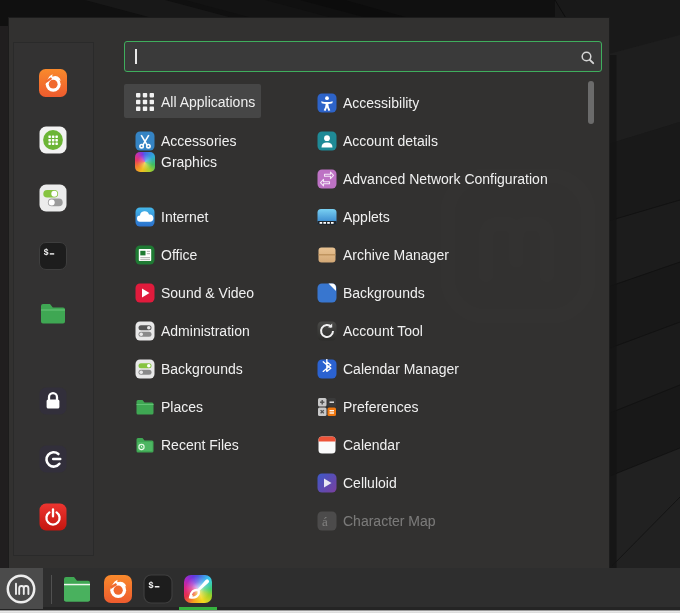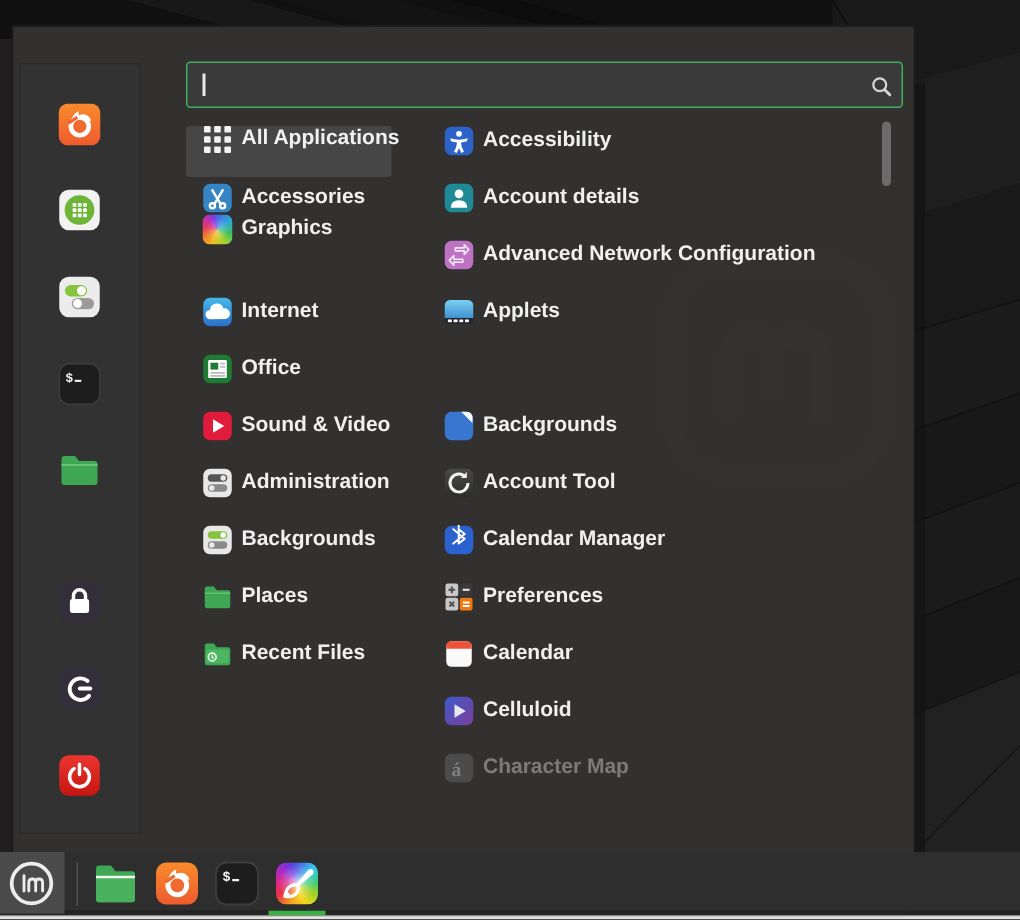--- a/index.html
+++ b/index.html
@@ -9,25 +9,25 @@
 .abs{position:absolute;}
 #menu{left:8px;top:17px;width:602px;height:551.5px;background:#323130;
   border:1px solid #1c1c1c;box-sizing:border-box;}
 #sidebar{left:3.5px;top:23.5px;width:79px;height:512px;border:1px solid #2a2a2a;
   background:#333232;}
 .sbicon{left:30px;width:28px;height:28px;}
 #search{left:115px;top:22.5px;width:476px;height:29px;background:#3a3a3a;
   border:1px solid #3fae5d;border-radius:3px;}
 #cursor{left:126px;top:31px;width:1.5px;height:15px;background:#e8e8e8;}
 #allapps{left:115px;top:66px;width:137px;height:34px;background:#464646;border-radius:2px;}
-.row{height:38px;display:flex;align-items:flex-start;font-weight:bold;}
+.row{height:38px;display:flex;align-items:center;}
 .row .ic{width:20px;height:20px;margin-right:6px;flex:0 0 20px;}
 .row span{color:#f0f0f0;font-size:14px;white-space:nowrap;}
 .catrow{left:126px;}
-.approw{left:287px;}
+.approw{left:308px;}
 #scrollthumb{left:579px;top:63px;width:6px;height:43px;border-radius:3px;background:#6b6b6b;}
 #taskbar{left:0;top:568px;width:680px;height:39px;background:#2e2e2e;z-index:2;}
 #tbshadow{left:0;top:606.5px;width:680px;height:3px;background:#242424;}
 #tblight{left:0;top:609.5px;width:680px;height:3.5px;background:linear-gradient(#6a6a6a 0%,#e9e9e9 45%,#d7d7d7 100%);}
 #mintbtn{left:0;top:0;width:43px;height:41.3px;background:#4b4b4b;}
 #tbsep{left:50.5px;top:7px;width:1px;height:29px;background:#515151;}
 .tbicon{top:5.5px;width:30px;height:30px;}
 #activeline{left:179px;top:607.4px;width:38px;height:2.2px;background:#36b33f;}
 </style>
 </head>
@@ -285,20 +285,33 @@
       <span>Applets</span>
     </div>
     <div class="abs row approw" style="top:141.5px">
       <svg class="ic" viewBox="0 0 20 20">
         <rect x="0.5" y="0.5" width="19" height="19" rx="4.5" fill="#bd72c4"></rect>
         <path d="M7.5 5.2 v2 h6 v2.4 l3-3.2 -3-3.2 v2 Z" fill="none" stroke="#f4e6f6" stroke-width="1.1" stroke-linejoin="round"></path>
         <path d="M12.5 14.8 v-2 h-6 v-2.4 l-3 3.2 3 3.2 v-2 Z" fill="none" stroke="#f4e6f6" stroke-width="1.1" stroke-linejoin="round"></path>
       </svg>
       <span>Advanced Network Configuration</span>
     </div>
+    <div class="abs row approw" style="top:217.5px">
+      <svg class="ic" viewBox="0 0 20 20">
+        <defs>
+            <linearGradient id="arc" x1="0" y1="0" x2="0" y2="1">
+          <stop offset="0" stop-color="#e8c292"></stop>
+              <stop offset="1" stop-color="#d3a876"></stop>
+        </linearGradient>
+          </defs>
+        <rect x="1.5" y="2.5" width="17" height="15" rx="3" fill="url(#arc)"></rect>
+        <rect x="1.5" y="9.2" width="17" height="1.2" fill="#b98d58"></rect>
+      </svg>
+      <span>Archive Manager</span>
+    </div>
     <div class="abs row approw" style="top:255.5px">
       <svg class="ic" viewBox="0 0 20 20">
         <rect x="0.5" y="0.5" width="19" height="19" rx="4.5" fill="#3876cf"></rect>
         <path d="M11.5 0.5 h3.5 q4 0 4 4.5 v3 Z" fill="#ffffff"></path>
       </svg>
       <span>Backgrounds</span>
     </div>
     <div class="abs row approw" style="top:293.5px">
       <svg class="ic" viewBox="0 0 20 20">
         <defs>

